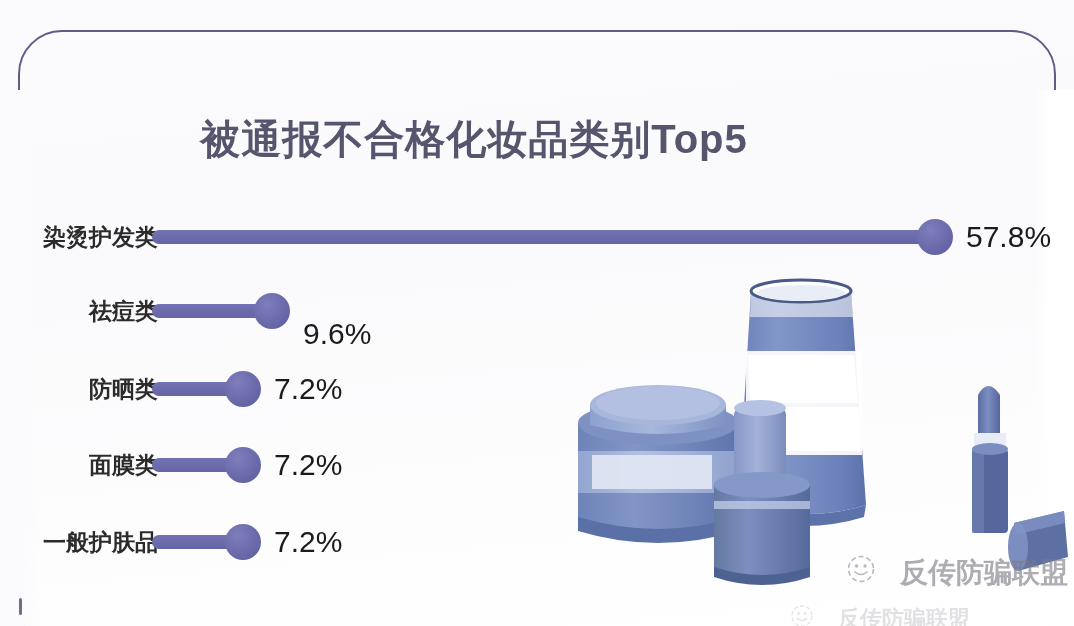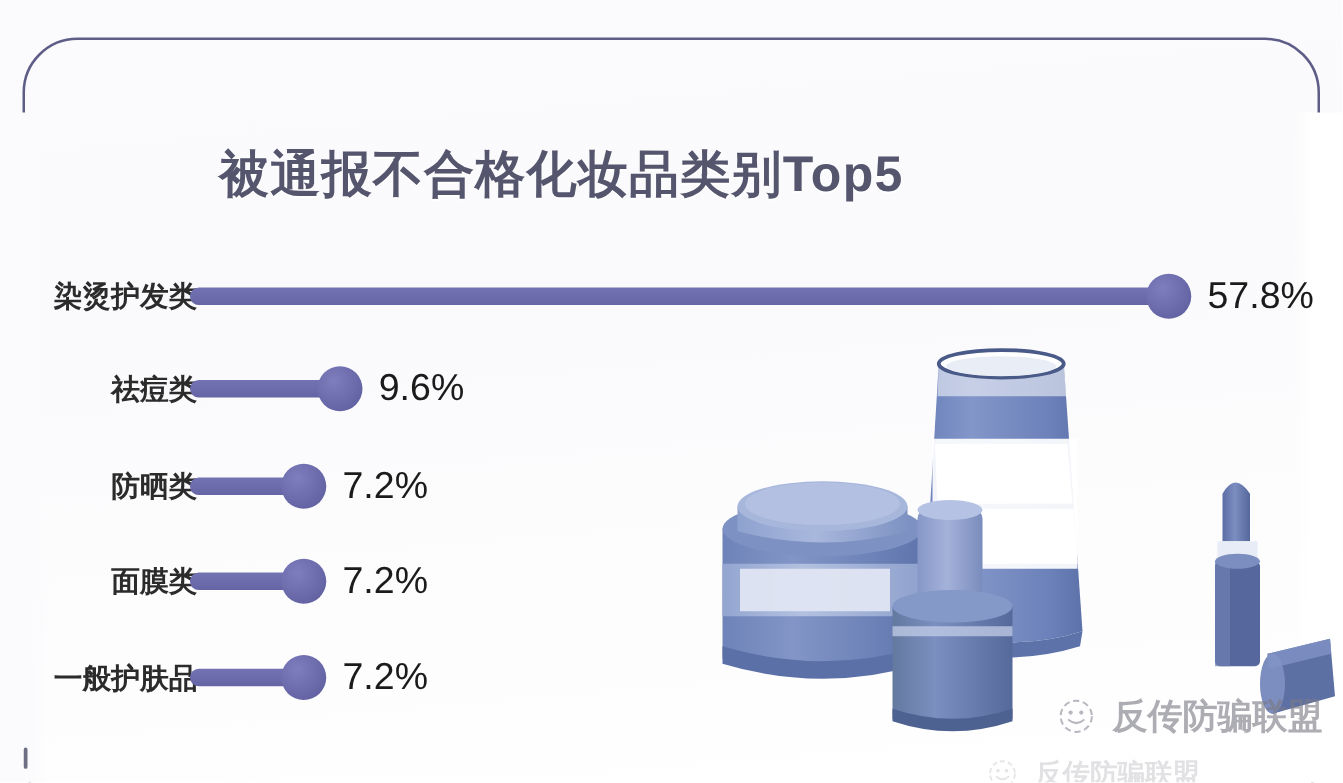--- a/index.html
+++ b/index.html
@@ -67,20 +67,21 @@
     left: 0;
     top: 112px;
     width: 898px;
     text-align: center;
     font-size: 40px;
     font-weight: bold;
     letter-spacing: 1px;
     color: #55556e;
     text-shadow: 0 1px 0 rgba(255,255,255,.85);
     white-space: nowrap;
+    padding-left: 25px;
   }
 
   
   .chart {
     position: absolute;
     left: 0;
     top: 196px;
     width: 1074px;
     height: 390px;
   }
@@ -135,22 +136,22 @@
     top: 255px;
     width: 520px;
     height: 360px;
     pointer-events: none;
   }
 
   
   .wm {
     position: absolute;
     display: flex;
-    align-items: center;
-    gap: 14px;
+    align-items: flex-start;
+    gap: 24px;
     white-space: nowrap;
     font-weight: bold;
     color: #7b7b86;
     opacity: .55;
   }
   .wm-main {
     left: 846px;
     top: 554px;
     font-size: 28px;
     opacity: .62;
@@ -266,21 +267,21 @@
       <div class="row-label">染烫护发类</div>
       <div class="row-track" style="width:783px;"></div>
       <div class="row-dot" style="left:935px;"></div>
       <div class="row-value" style="left:966px;">57.8%</div>
     </div>
 
     <div class="row" style="top:91px;">
       <div class="row-label">祛痘类</div>
       <div class="row-track" style="width:120px;"></div>
       <div class="row-dot" style="left:272px;"></div>
-      <div class="row-value" style="left:303px;">9.6%</div>
+      <div class="row-value" style="left:303px;margin-top:23px;">9.6%</div>
     </div>
 
     <div class="row" style="top:169px;">
       <div class="row-label">防晒类</div>
       <div class="row-track" style="width:91px;"></div>
       <div class="row-dot" style="left:243px;"></div>
       <div class="row-value" style="left:274px;">7.2%</div>
     </div>
 
     <div class="row" style="top:245px;">

